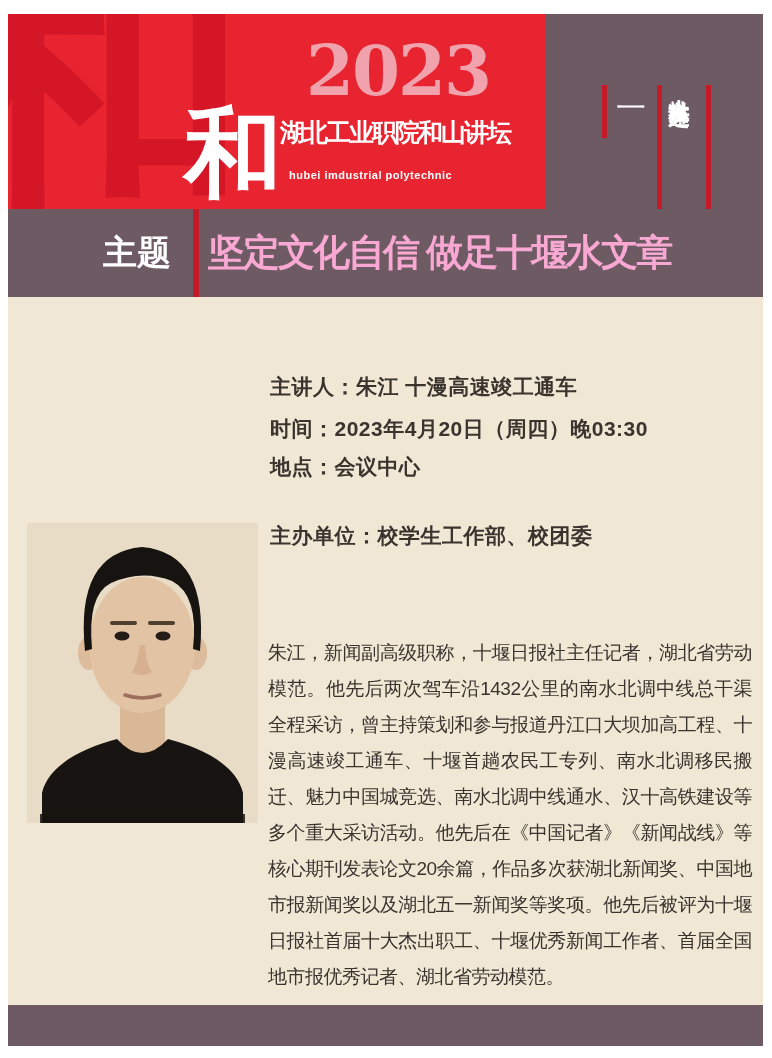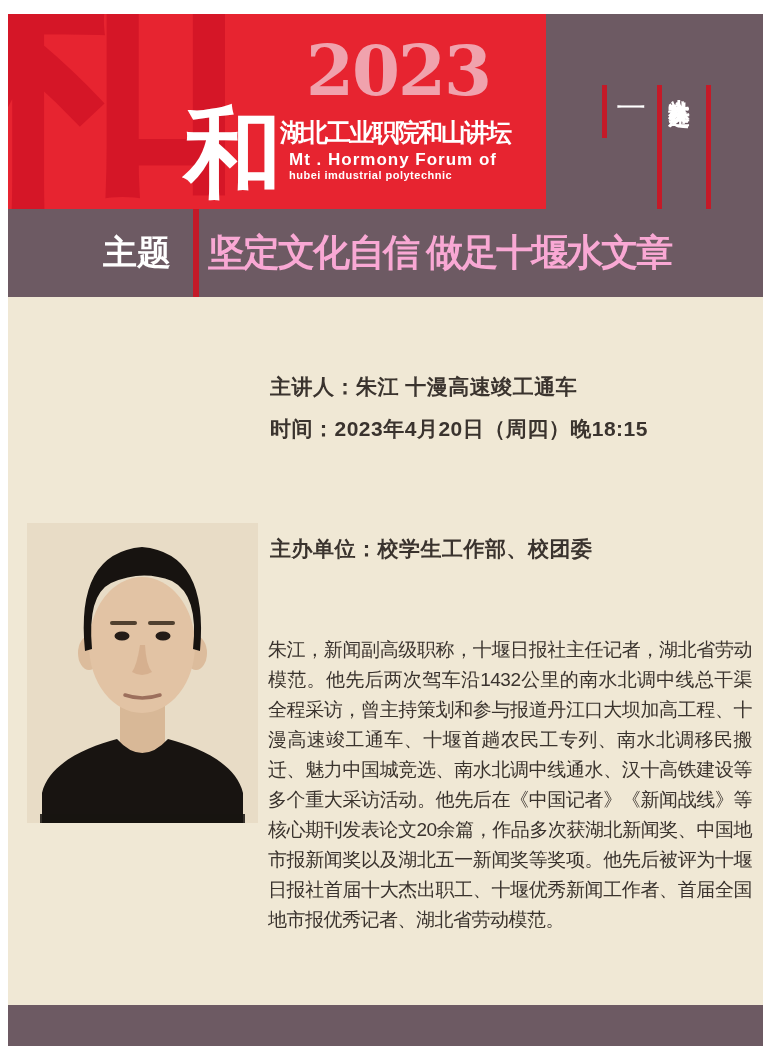--- a/index.html
+++ b/index.html
@@ -56,63 +56,63 @@
   .theme-divider{left:185px;top:0;width:6px;height:88px;background:var(--accent-line-red);}
   .theme-title{left:200px;top:0;height:88px;display:flex;align-items:center;
     font-size:37px;letter-spacing:-2px;font-weight:bold;color:#f9a8d4;white-space:nowrap;}
 
   
   .body-area{left:8px;top:297px;width:755px;height:708px;background:var(--cream);color:var(--text-dark);}
   .info-line{margin:0;font-size:21px;font-weight:600;letter-spacing:.5px;white-space:nowrap;}
   .speaker-line{left:262px;top:76px;}
   .time-line{left:262px;top:118px;}
   .location-line{left:262px;top:156px;}
-  .host-line{left:262px;top:238px;}
+  .host-line{left:262px;top:225px;}
   .cohost-line{left:262px;top:265px;}
   .photo{left:19px;top:226px;width:231px;height:300px;display:block;}
   .bio{
     left:260px;top:338px;width:484px;margin:0;
-    font-size:19px;line-height:30px;letter-spacing:-0.5px;
+    font-size:19px;line-height:36px;letter-spacing:-0.5px;
     text-align:justify;color:var(--text-dark);
   }
 
   
   .bottom-bar{left:8px;top:1005px;width:755px;height:41px;background:var(--mauve);}
 </style>
 </head>
 <body>
 
 <div class="poster">
 
   <div class="abs banner">
     <div class="abs watermark">和</div>
     <div class="abs year">2023</div>
     <div class="abs logo-char">和</div>
     <div class="abs forum-cn">湖北工业职院和山讲坛</div>
-    <div class="abs forum-en1">Mt . Hormony Forum of</div>
     <div class="abs forum-en2">hubei imdustrial polytechnic</div>
   </div>
 
   <div class="abs side-panel">
     <div class="abs redline line-a"></div>
     <div class="abs series-number">一</div>
     <div class="abs redline line-b"></div>
     <div class="abs series-label">人文社科讲座之</div>
     <div class="abs redline line-c"></div>
   </div>
 
   <div class="abs theme-bar">
     <div class="abs theme-label">主题</div>
     <div class="abs theme-divider"></div>
     <div class="abs theme-title">坚定文化自信 做足十堰水文章</div>
   </div>
 
   <div class="abs body-area">
     <p class="abs info-line speaker-line">主讲人：朱江 十漫高速竣工通车</p>
-    <p class="abs info-line time-line">时间：2023年4月20日（周四）晚18:15</p>
+    <p class="abs info-line time-line">时间：2023年4月20日（周四）晚03:30</p>
+    <p class="abs info-line location-line">地点：会议中心</p>
     <p class="abs info-line host-line">主办单位：校学生工作部、校团委</p>
 
     <svg class="abs photo" viewBox="0 0 231 300" xmlns="http://www.w3.org/2000/svg">
       <rect width="231" height="300" fill="#e8dcc6"></rect>
       <path d="M93,178 L93,228 Q115,244 138,228 L138,178 Z" fill="#d8b897"></path>
       <path d="M15,300 L15,270 C22,240 60,224 90,216 Q115,244 141,216 C171,224 209,240 216,270 L216,300 Z" fill="#181411"></path>
       <rect x="13" y="291" width="205" height="9" fill="#181411" opacity="0.85"></rect>
       <ellipse cx="62" cy="130" rx="11" ry="17" fill="#dcbc9c"></ellipse>
       <ellipse cx="169" cy="130" rx="11" ry="17" fill="#dcbc9c"></ellipse>
       <ellipse cx="115" cy="122" rx="53" ry="68" fill="#e2c3a4"></ellipse>

